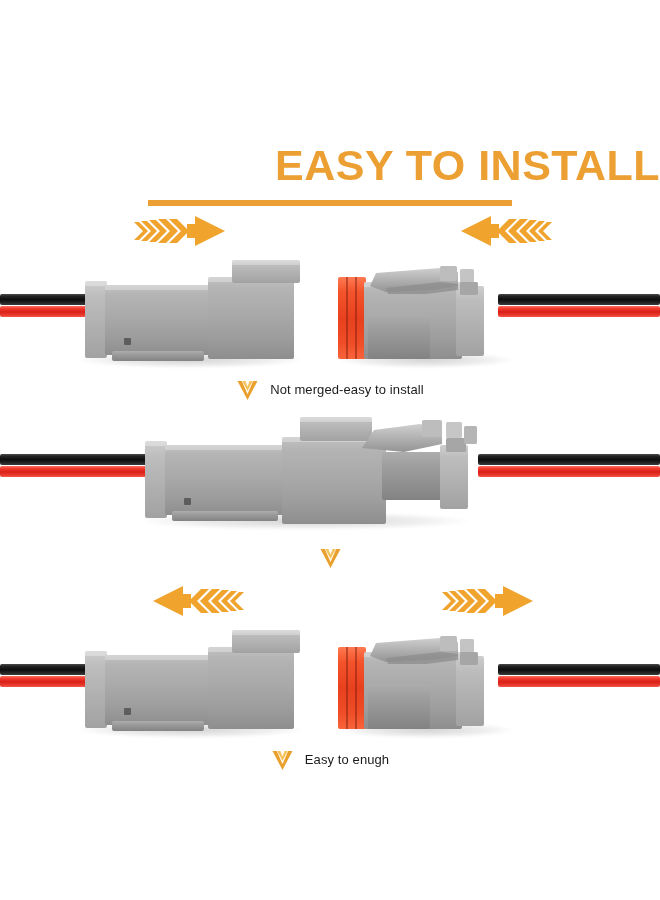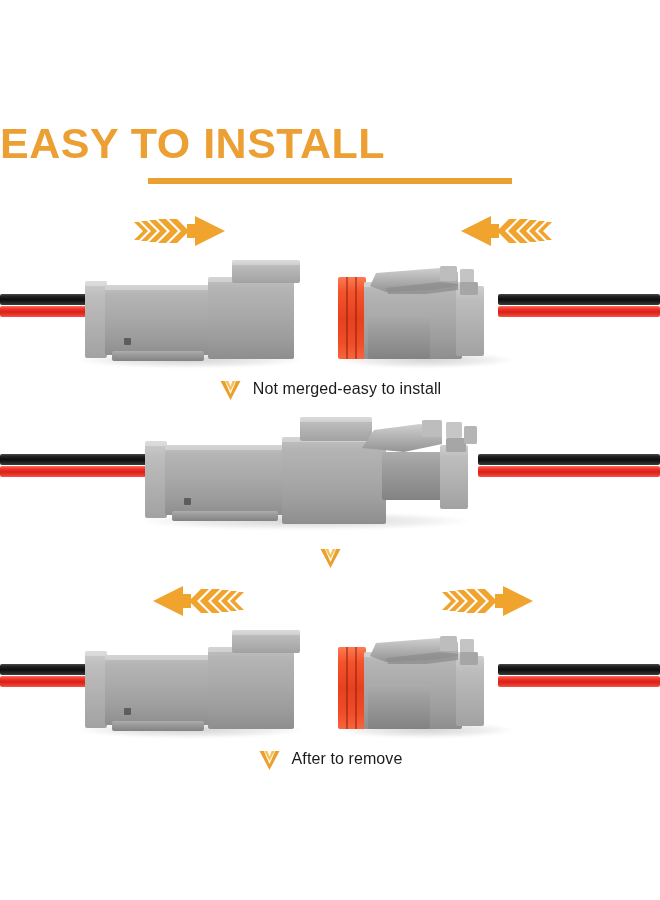--- a/index.html
+++ b/index.html
@@ -19,24 +19,24 @@
 
   .page {
     position: absolute;
     inset: 0;
     background: #ffffff;
   }
 
   
   .title-block {
     position: absolute;
-    top: 122px;
+    top: 144px;
     left: 0;
     width: 660px;
-    text-align: left;
+    text-align: right;
   }
   .title-text {
     font-family: "Liberation Sans", sans-serif;
     font-size: 43px;
     font-weight: bold;
     letter-spacing: 0.5px;
     color: #eca033;
     line-height: 1;
     display: block;
   }
@@ -94,21 +94,21 @@
     gap: 11px;
   }
   .chev {
     width: 23px;
     height: 23px;
     flex: 0 0 auto;
   }
   .chev svg { display: block; width: 23px; height: 23px; }
   .caption-text {
     font-family: "Liberation Sans", sans-serif;
-    font-size: 16px;
+    font-size: 13px;
     font-weight: 400;
     color: #1b1b1b;
     white-space: nowrap;
     letter-spacing: 0.1px;
   }
 
   
   .conn {
     position: absolute;
     top: 0;
@@ -403,18 +403,18 @@
     </div>
 
     <div class="caption-band">
       <div class="caption">
         <span class="chev">
           <svg viewBox="0 0 23 23" xmlns="http://www.w3.org/2000/svg">
             <polygon points="1.5,3 5.8,3 11.5,16 17.2,3 21.5,3 11.5,22" fill="#e9a02c"></polygon>
             <polygon points="6.3,3 9.4,3 11.5,8.5 13.6,3 16.7,3 11.5,13" fill="#f6c25c"></polygon>
           </svg>
         </span>
-        <span class="caption-text">After to remove</span>
+        <span class="caption-text">Easy to enugh</span>
       </div>
     </div>
   </div>
 
 </div>
 
 </body></html>

